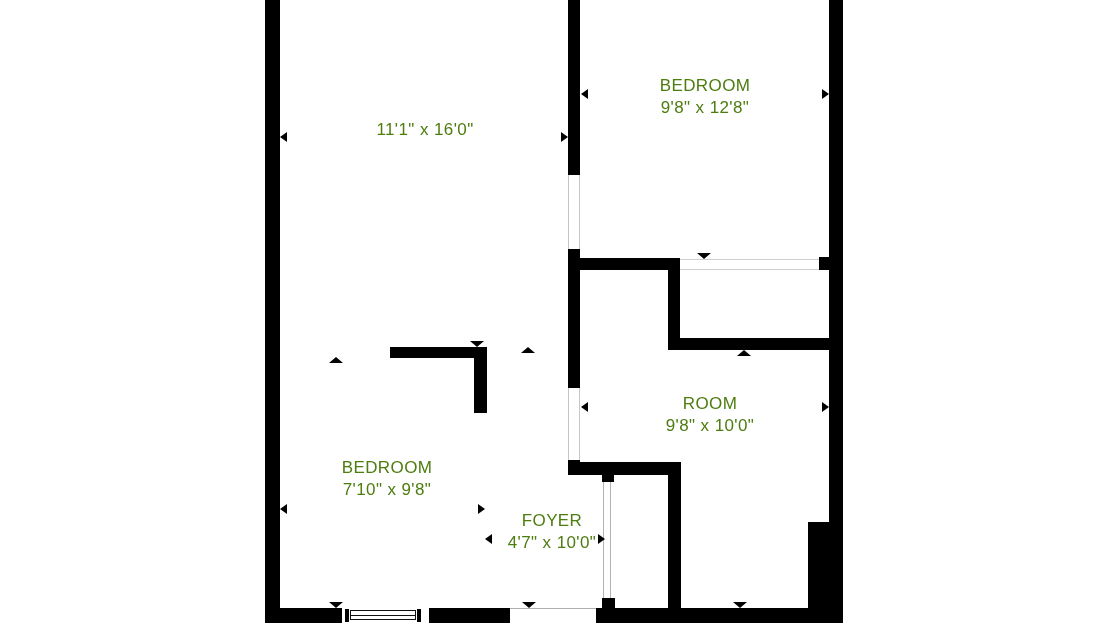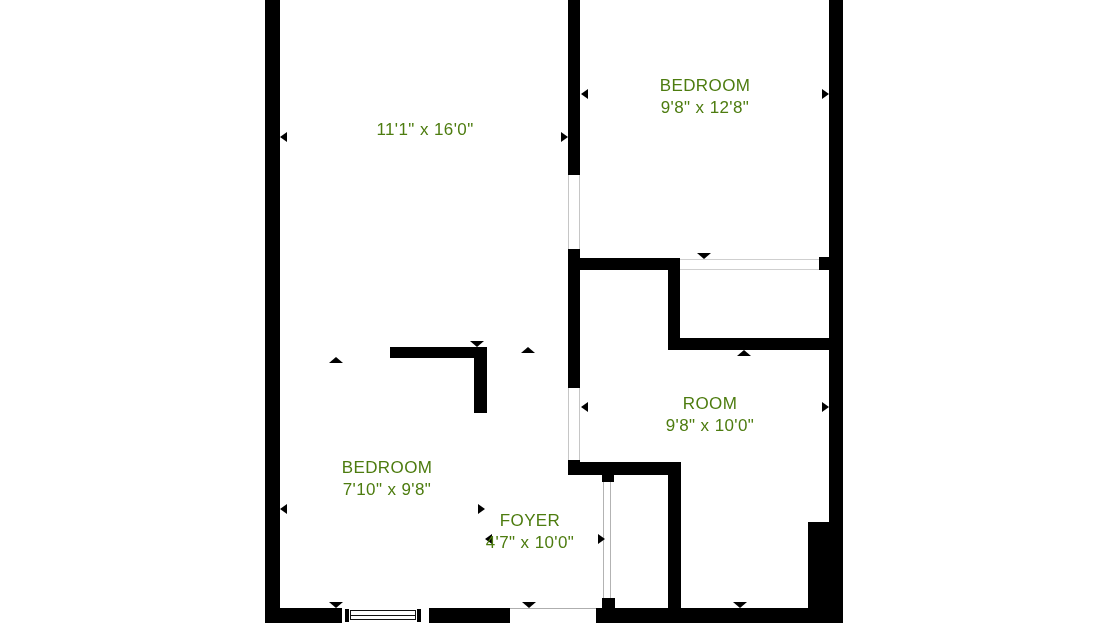--- a/index.html
+++ b/index.html
@@ -99,18 +99,18 @@
     <div>9'8" x 12'8"</div>
   </div>
   <div class="room-label" style="left:610px;top:393px;width:200px;">
     <div>ROOM</div>
     <div>9'8" x 10'0"</div>
   </div>
   <div class="room-label" style="left:287px;top:457px;width:200px;">
     <div>BEDROOM</div>
     <div>7'10" x 9'8"</div>
   </div>
-  <div class="room-label" style="left:430px;top:510px;width:200px;">
+  <div class="room-label" style="left:452px;top:510px;width:200px;">
     <div>FOYER</div>
     <div>4'7" x 10'0"</div>
   </div>
 
 </div>
 
 </body></html>

